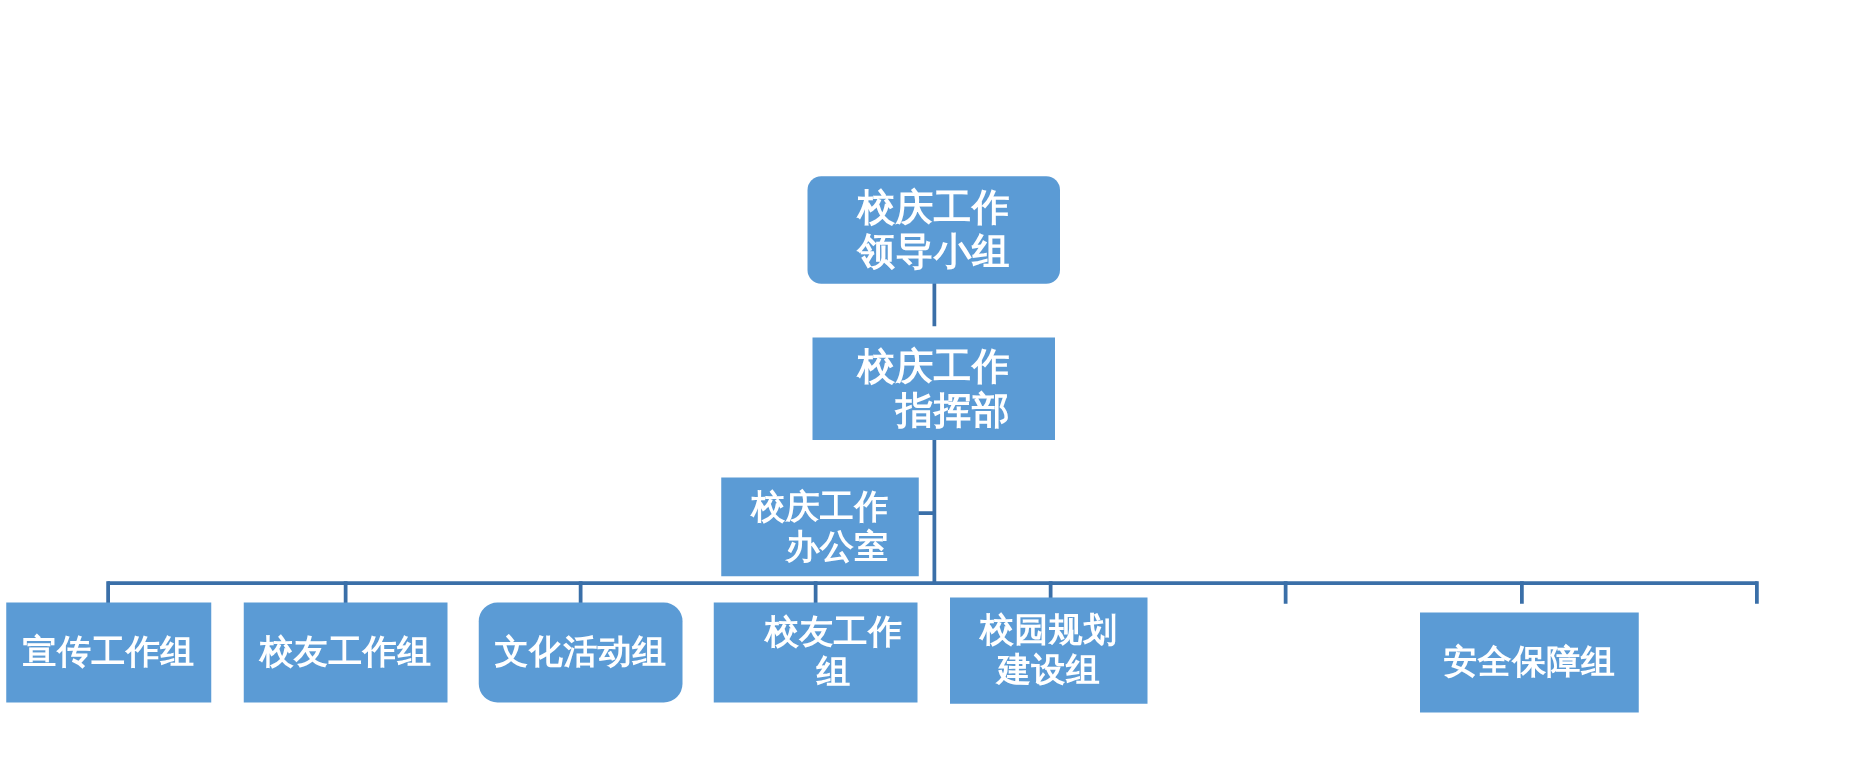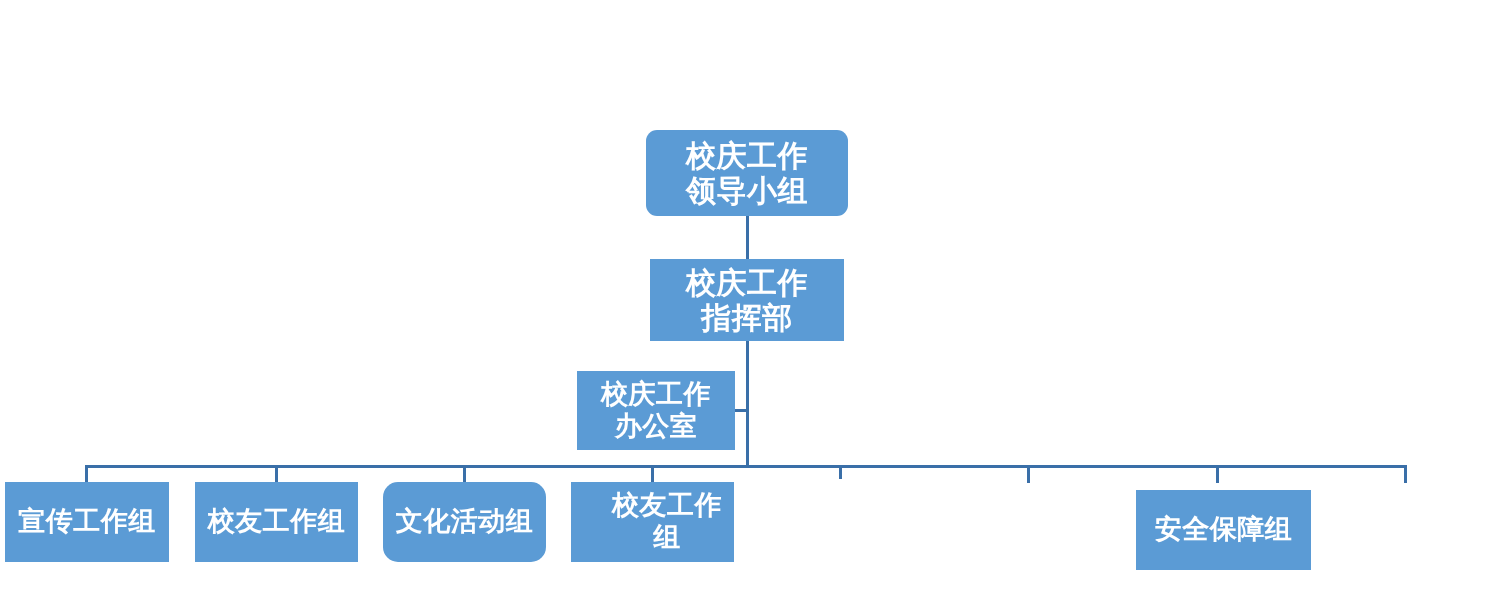--- a/index.html
+++ b/index.html
@@ -18,26 +18,27 @@
     overflow: hidden;
   }
   .node {
     position: absolute;
     box-sizing: border-box;
     background: #5B9BD5;
     color: #ffffff;
     display: flex;
     align-items: center;
     justify-content: center;
-    text-align: center;
+    text-align: right;
     line-height: 1.18;
     font-weight: 700;
     letter-spacing: 0.5px;
     white-space: pre-line;
     z-index: 3;
+    margin-top: 11px;
   }
   .node-top {
     left: 646px;
     top: 130px;
     width: 202px;
     height: 86px;
     border-radius: 11px;
     font-size: 30px;
   }
   .node-command {
@@ -110,18 +111,20 @@
 办公室</div>
 
   <div class="leaf" style="left:5px; top:482px; width:164px; height:80px;">宣传工作组</div>
 
   <div class="leaf" style="left:195px; top:482px; width:163px; height:80px;">校友工作组</div>
 
   <div class="leaf" style="left:383px; top:482px; width:163px; height:80px;border-radius:15px;">文化活动组</div>
 
   <div class="leaf" style="left:571px; top:482px; width:163px; height:80px;padding-left:29px;">校友工作组</div>
 
+  <div class="leaf" style="left:760px; top:478px; width:158px; height:85px;">校园规划
+建设组</div>
 
 
   <div class="leaf" style="left:1136px; top:490px; width:175px; height:80px;">安全保障组</div>
 
 
 </div>
 
 </body></html>

